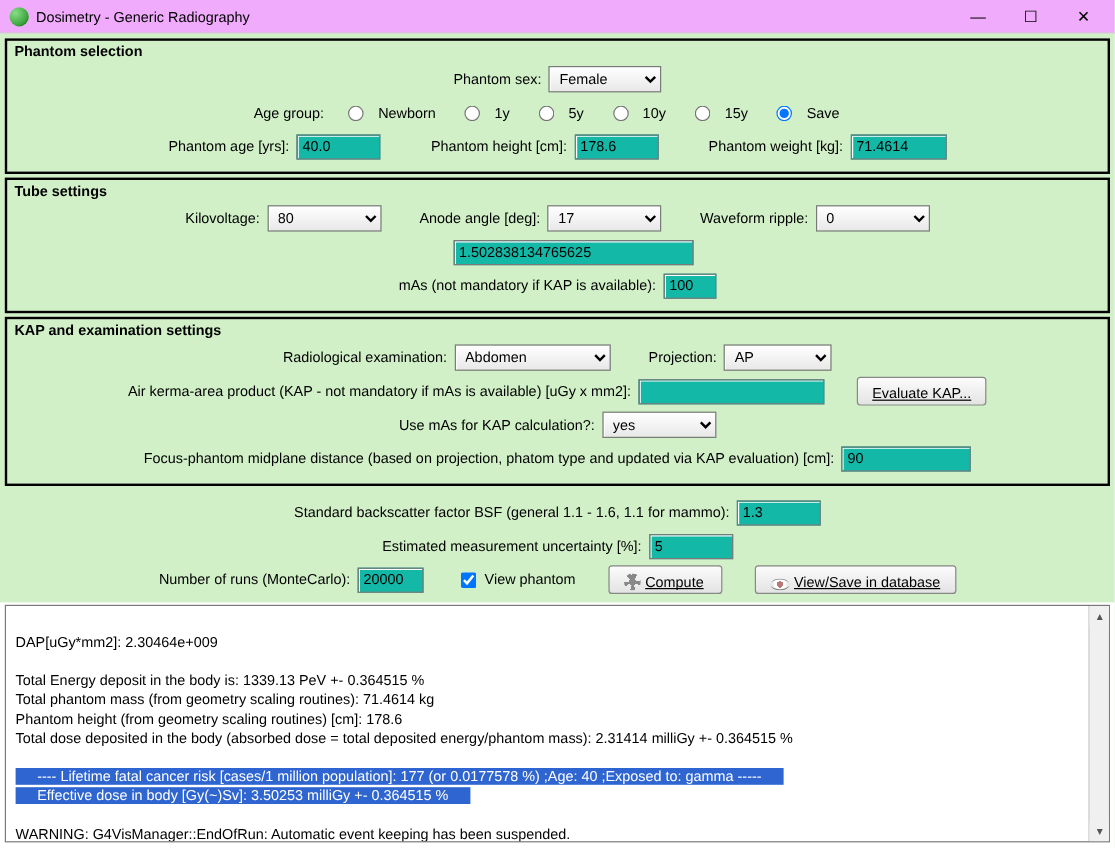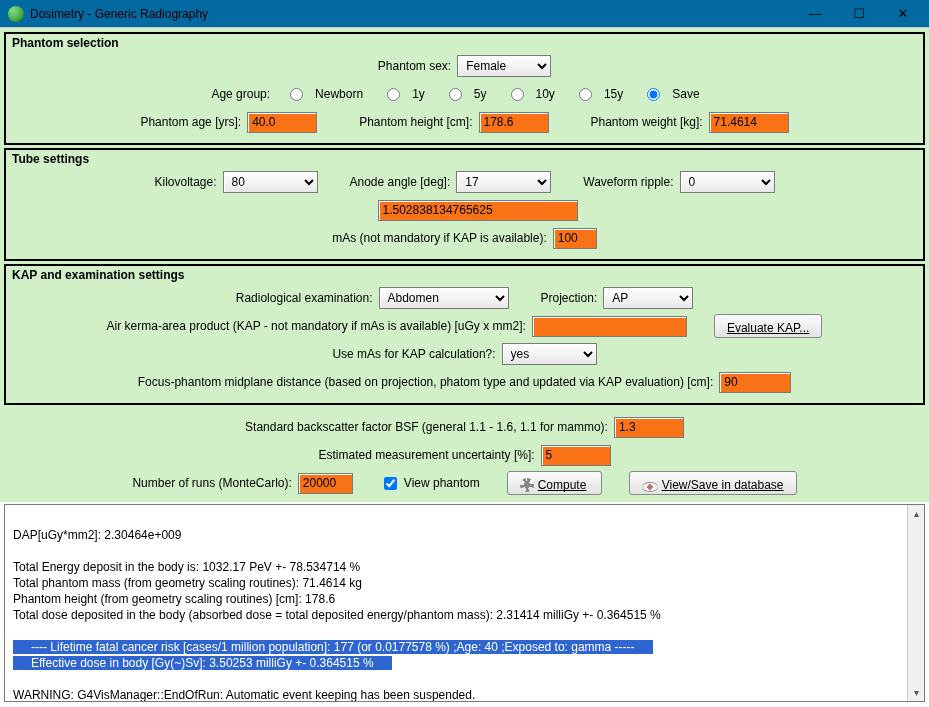--- a/index.html
+++ b/index.html
@@ -7,21 +7,21 @@
     margin: 0;
     font-family: Tahoma, Arial, sans-serif;
     font-size: 12px;
     background: #fff;
     width: 929px;
     height: 707px;
     overflow: hidden;
   }
   .titlebar {
     height: 28px;
-    background: #0369a1;
+    background: #f0abfc;
     border-bottom: 1px solid #ccc;
     display: flex;
     align-items: center;
     padding: 0 4px 0 8px;
   }
   .titlebar .appicon {
     width: 16px; height: 16px;
     border-radius: 50%;
     background: radial-gradient(circle at 30% 30%, #8d8, #4a4 60%, #060);
     margin-right: 6px;
@@ -63,21 +63,21 @@
     border: 1px solid #7a7a7a;
     box-shadow: inset 1px 1px 0 #fff;
     padding: 2px 4px;
     background: #fff;
     height: 21px;
   }
   select {
     background: linear-gradient(#fff,#e8e8e8);
     height: 22px;
   }
-  input[type=text] { background:#f97316; }
+  input[type=text] { background:#14b8a6; }
   .radio-group { display:inline-flex; align-items:center; gap:9px; margin-right:18px;justify-content:space-between; }
   .radio-group input { margin:0 3px 0 0; }
   .btn {
     display: inline-flex;
     align-items: flex-end;
     gap: 4px;
     background: linear-gradient(#fcfcfc,#e3e3e3);
     border: 1px solid #888;
     border-radius: 3px;
     padding: 2px 12px;
@@ -228,21 +228,21 @@
       <button class="btn">
           <span class="ulabel">Evaluate KAP...</span>
         </button>
     </div>
     <div class="row">
       <label>Use mAs for KAP calculation?:</label>
       <select style="width:95px"><option>yes</option></select>
     </div>
     <div class="row">
       <label>Focus-phantom midplane distance (based on projection, phatom type and updated via KAP evaluation) [cm]:</label>
-      <input type="text" style="width: 72px;" value="90">
+      <input type="text" style="width: 108px;" value="90">
     </div>
   </div>
 
   <div class="noborder">
     <div class="row">
       <label>Standard backscatter factor BSF (general 1.1 - 1.6, 1.1 for mammo):</label>
       <input type="text" style="width: 70px;" value="1.3">
     </div>
     <div class="row">
       <label>Estimated measurement uncertainty [%]:</label>
@@ -268,21 +268,21 @@
         </button>
     </div>
   </div>
 
 </div>
 
 <div class="log-wrap">
   <div class="log">
 <span>DAP[uGy*mm2]: 2.30464e+009</span>
 
-<span>Total Energy deposit in the body is: 1032.17 PeV +- 78.534714 %</span>
+<span>Total Energy deposit in the body is: 1339.13 PeV +- 0.364515 %</span>
 <span>Total phantom mass (from geometry scaling routines): 71.4614 kg</span>
 <span>Phantom height (from geometry scaling routines) [cm]: 178.6</span>
 <span>Total dose deposited in the body (absorbed dose = total deposited energy/phantom mass): 2.31414 milliGy +- 0.364515 %</span>
 
 <span class="hl">---- Lifetime fatal cancer risk [cases/1 million population]: 177 (or 0.0177578 %) ;Age: 40 ;Exposed to: gamma -----</span>
 <span class="hl">Effective dose in body [Gy(~)Sv]: 3.50253 milliGy +- 0.364515 %</span>
 
 <span>WARNING: G4VisManager::EndOfRun: Automatic event keeping has been suspended.</span>
 
   </div>

